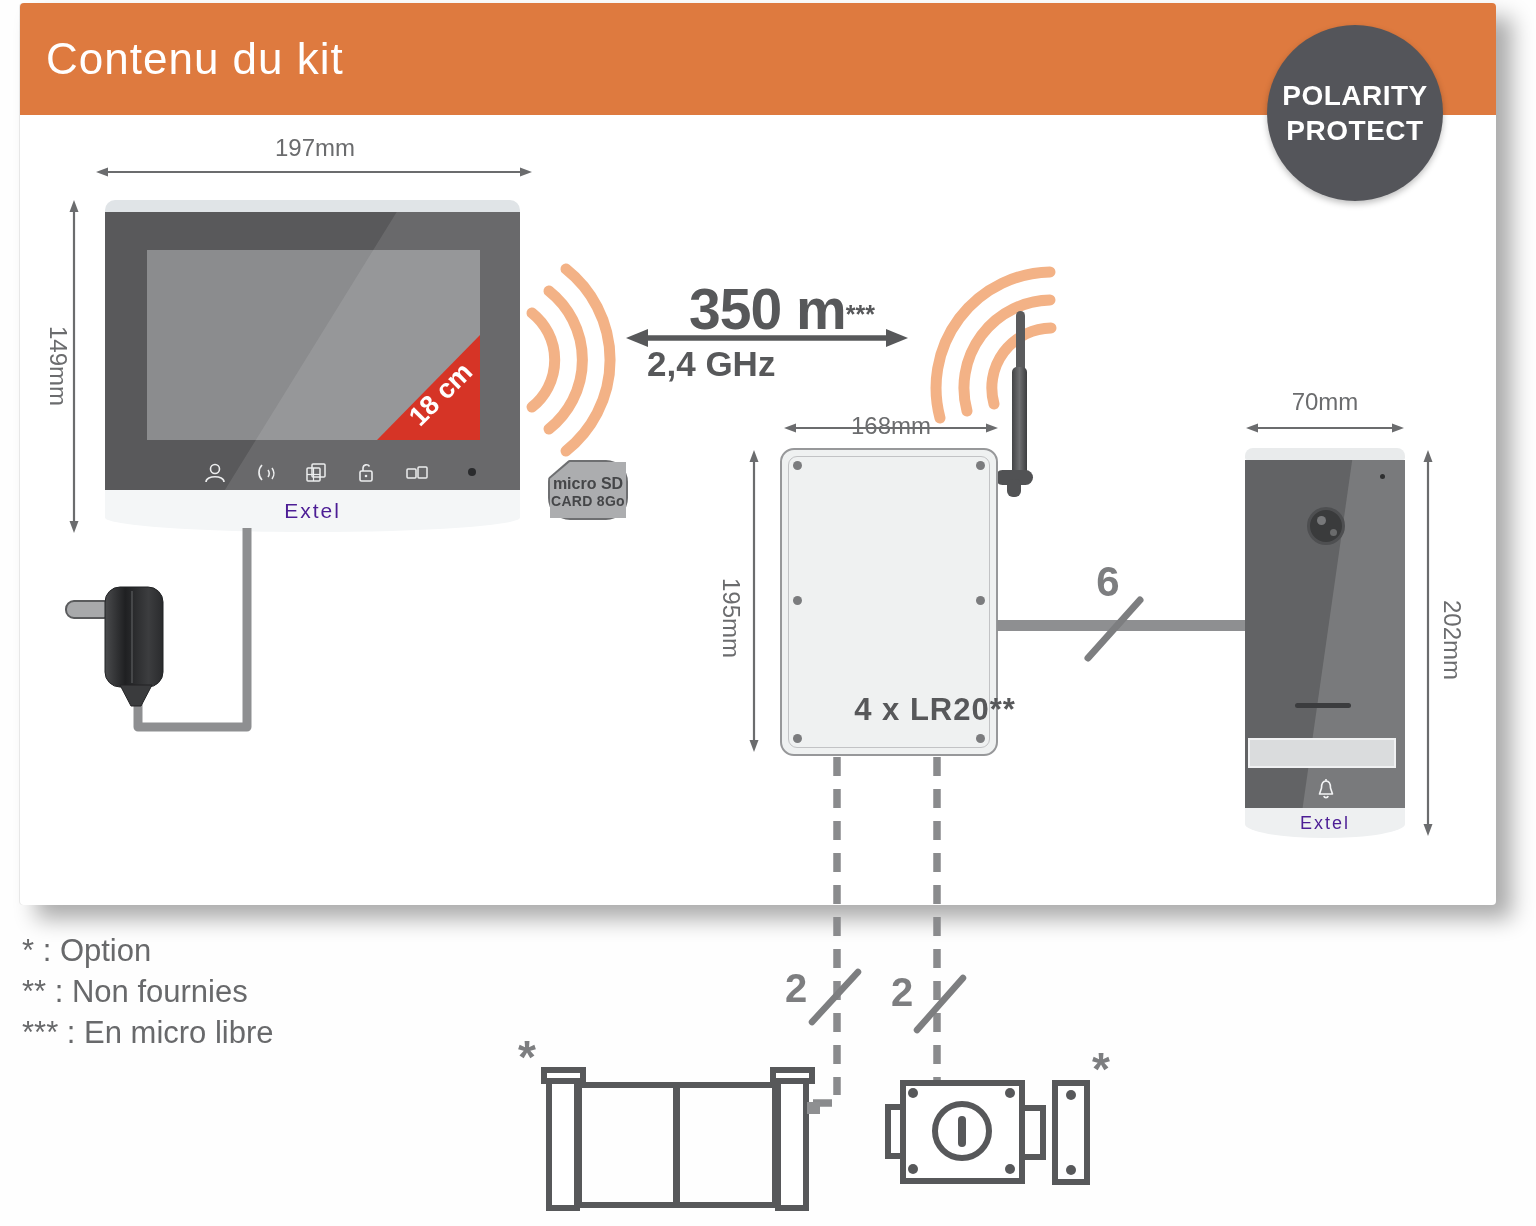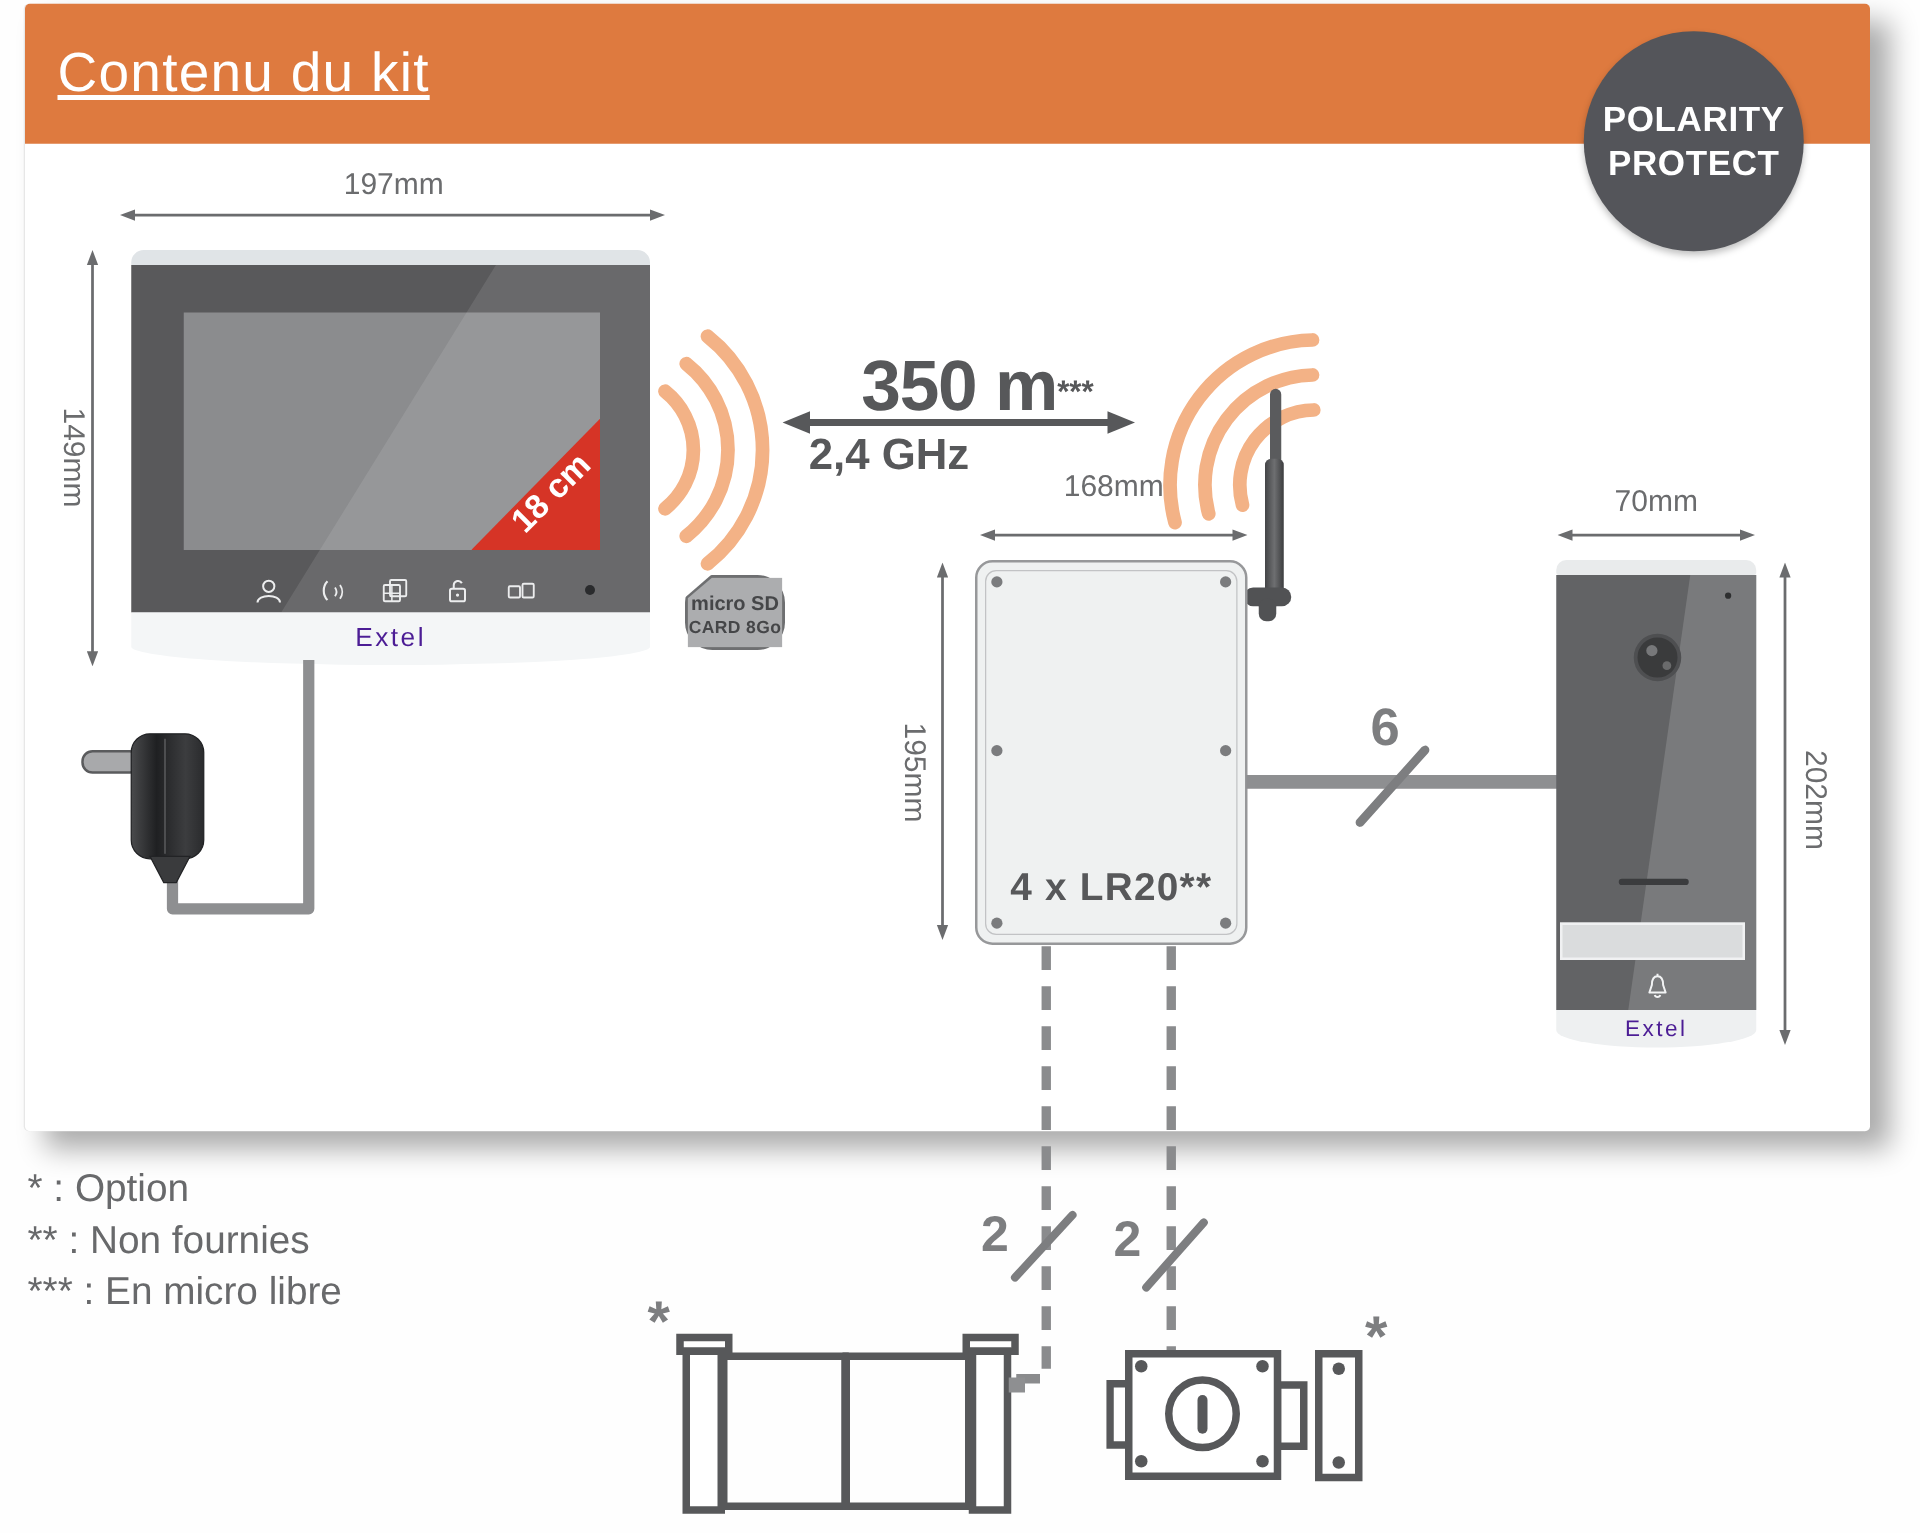--- a/index.html
+++ b/index.html
@@ -5,21 +5,21 @@
   html,body{margin:0;padding:0;background:#fff;}
   .canvas{position:relative;width:1536px;height:1226px;background:#fefefe;overflow:hidden;
           font-family:"Liberation Sans",sans-serif;color:#57585A;}
   .abs{position:absolute;}
 
   
   .card{left:20px;top:3px;width:1476px;height:902px;background:#fff;border-radius:4px;
         box-shadow:16px 14px 22px rgba(0,0,0,.33), -1px 0 0 #ececec;}
   .header{left:0;top:0;width:100%;height:112px;background:#DE7A3F;border-radius:4px 4px 0 0;}
   .header .title{position:absolute;left:26px;top:0;line-height:112px;font-size:44px;color:#fff;
-        font-weight:500;letter-spacing:1px;text-decoration:underline;}
+        font-weight:500;letter-spacing:1px;}
   .badge{left:1267px;top:25px;width:176px;height:176px;border-radius:50%;background:#54555A;
         display:flex;flex-direction:column;justify-content:center;align-items:center;z-index:5;
         box-shadow:0 3px 6px rgba(0,0,0,.25);}
   .badge span{color:#fff;font-weight:bold;font-size:28px;line-height:35px;letter-spacing:.5px;}
 
   
   .dim{font-size:24px;color:#6B6C6E;text-align:center;}
   .dim-v{transform:rotate(90deg);}
 
   
@@ -54,21 +54,21 @@
   .range-txt .big{font-size:57px;font-weight:bold;color:#57585A;letter-spacing:-1px;}
   .range-txt sup{font-size:25px;font-weight:bold;color:#57585A;}
   .freq{left:647px;top:344px;width:270px;font-size:35px;font-weight:bold;color:#57585A;}
 
   
   .bbox{left:780px;top:448px;width:218px;height:308px;background:#EFF1F1;
         border:2.5px solid #97989A;border-radius:14px;box-sizing:border-box;}
   .bbox-inner{left:6px;top:6px;right:6px;bottom:6px;border:1.5px solid #C2C3C5;border-radius:9px;}
   .screw{position:absolute;width:9px;height:9px;border-radius:50%;background:#7B7C7E;}
   .bbox-label{left:0;bottom:26px;width:100%;text-align:center;font-size:31px;font-weight:bold;
-        color:#57585A;letter-spacing:1px;}
+        color:#57585A;letter-spacing:1px;padding-left:46px;}
 
   
   .wire6{left:997px;top:620px;width:250px;height:11px;background:#8E8F91;}
   .wire-num{text-align:center;font-weight:bold;color:#7D7E80;}
 
   
   .station{left:1245px;top:448px;width:160px;height:390px;}
   .st-cap{left:0;top:0;width:100%;height:12px;background:#E9EBEC;border-radius:8px 8px 2px 2px;}
   .st-body{left:0;top:12px;width:100%;height:348px;background:#626365;overflow:hidden;}
   .st-glare{left:0;top:0;width:100%;height:100%;background:rgba(255,255,255,.15);
@@ -206,21 +206,21 @@
     </g>
   </svg>
 
   <div class="abs sd-outer">
     <div class="abs sd-inner">
       <div class="l1">micro SD</div>
       <div class="l2">CARD 8Go</div>
     </div>
   </div>
 
-  <div class="abs dim" style="left:783px;top:376px;width:216px;">168mm</div>
+  <div class="abs dim" style="left:783px;top:412px;width:216px;">168mm</div>
   <svg class="abs" style="left:784px;top:421px;" width="214" height="14">
     <line x1="11" y1="7" x2="203" y2="7" stroke="#6B6C6E" stroke-width="2.2"></line>
     <polygon points="0,7 12,2.5 12,11.5" fill="#6B6C6E"></polygon>
       <polygon points="214,7 202,2.5 202,11.5" fill="#6B6C6E"></polygon>
   </svg>
   <div class="abs dim dim-v" style="left:683px;top:604px;width:96px;height:28px;">195mm</div>
   <svg class="abs" style="left:747px;top:450px;" width="14" height="302">
     <line x1="7" y1="11" x2="7" y2="291" stroke="#6B6C6E" stroke-width="2.2"></line>
     <polygon points="7,0 2.5,12 11.5,12" fill="#6B6C6E"></polygon>
       <polygon points="7,302 2.5,290 11.5,290" fill="#6B6C6E"></polygon>

